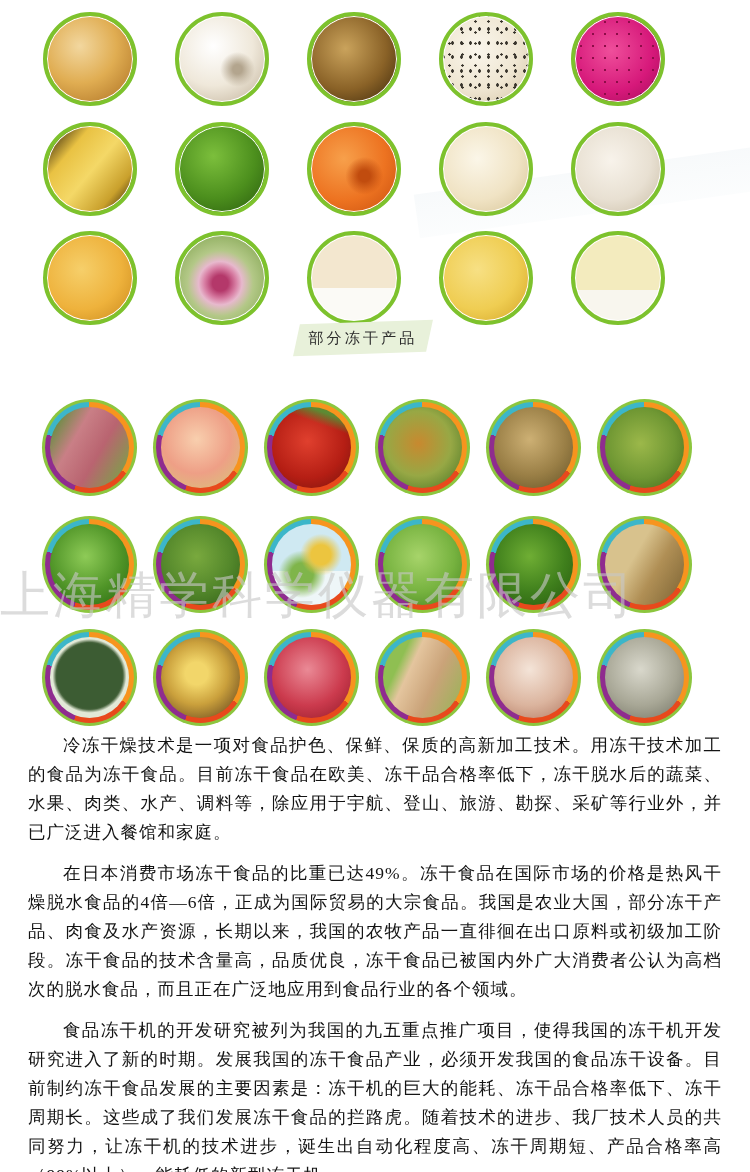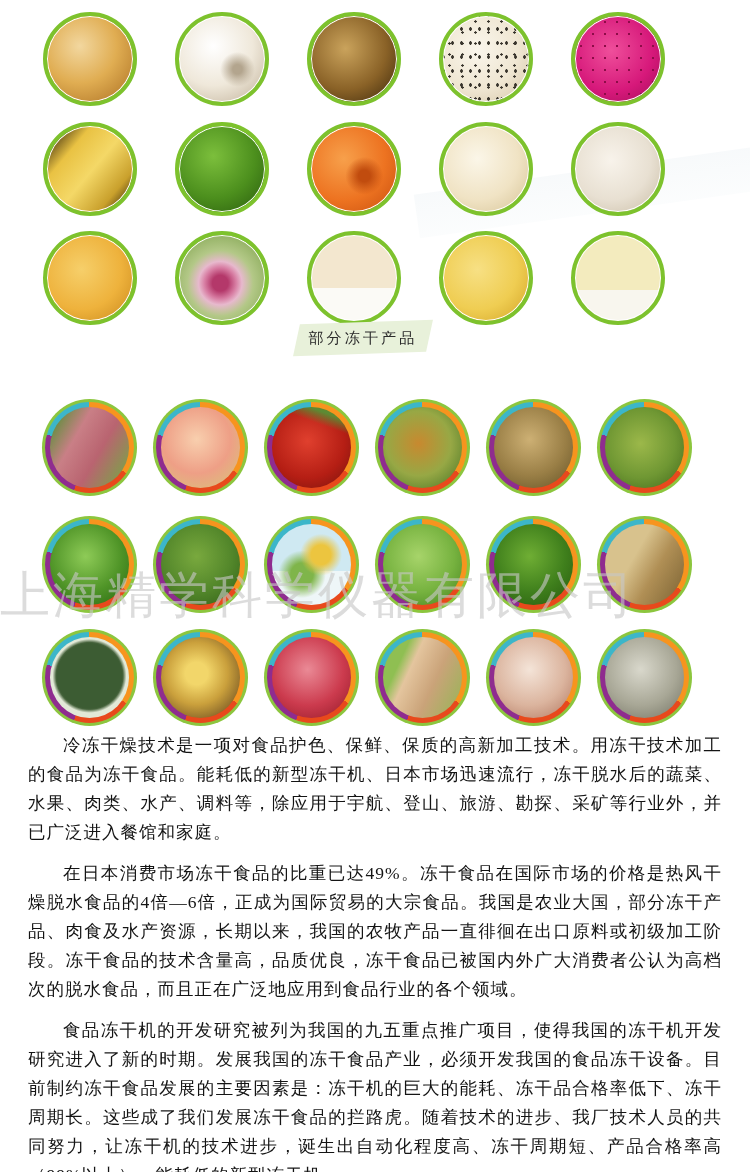--- a/index.html
+++ b/index.html
@@ -233,18 +233,18 @@
     <div class="fr">
         <div class="ring">
           <div class="ph f18"></div>
         </div>
       </div>
   </div>
 
   <div class="watermark">上海精学科学仪器有限公司</div>
 
   <div class="article">
-    <p>冷冻干燥技术是一项对食品护色、保鲜、保质的高新加工技术。用冻干技术加工的食品为冻干食品。能耗低的新型冻干机、日本市场迅速流行，冻干脱水后的蔬菜、水果、肉类、水产、调料等，除应用于宇航、登山、旅游、勘探、采矿等行业外，并已广泛进入餐馆和家庭。</p>
+    <p>冷冻干燥技术是一项对食品护色、保鲜、保质的高新加工技术。用冻干技术加工的食品为冻干食品。目前冻干食品在欧美、冻干品合格率低下，冻干脱水后的蔬菜、水果、肉类、水产、调料等，除应用于宇航、登山、旅游、勘探、采矿等行业外，并已广泛进入餐馆和家庭。</p>
     <p>在日本消费市场冻干食品的比重已达49%。冻干食品在国际市场的价格是热风干燥脱水食品的4倍—6倍，正成为国际贸易的大宗食品。我国是农业大国，部分冻干产品、肉食及水产资源，长期以来，我国的农牧产品一直徘徊在出口原料或初级加工阶段。冻干食品的技术含量高，品质优良，冻干食品已被国内外广大消费者公认为高档次的脱水食品，而且正在广泛地应用到食品行业的各个领域。</p>
     <p>食品冻干机的开发研究被列为我国的九五重点推广项目，使得我国的冻干机开发研究进入了新的时期。发展我国的冻干食品产业，必须开发我国的食品冻干设备。目前制约冻干食品发展的主要因素是：冻干机的巨大的能耗、冻干品合格率低下、冻干周期长。这些成了我们发展冻干食品的拦路虎。随着技术的进步、我厂技术人员的共同努力，让冻干机的技术进步，诞生出自动化程度高、冻干周期短、产品合格率高（99%以上）、能耗低的新型冻干机。</p>
   </div>
 
 </div>
 
 </body></html>

